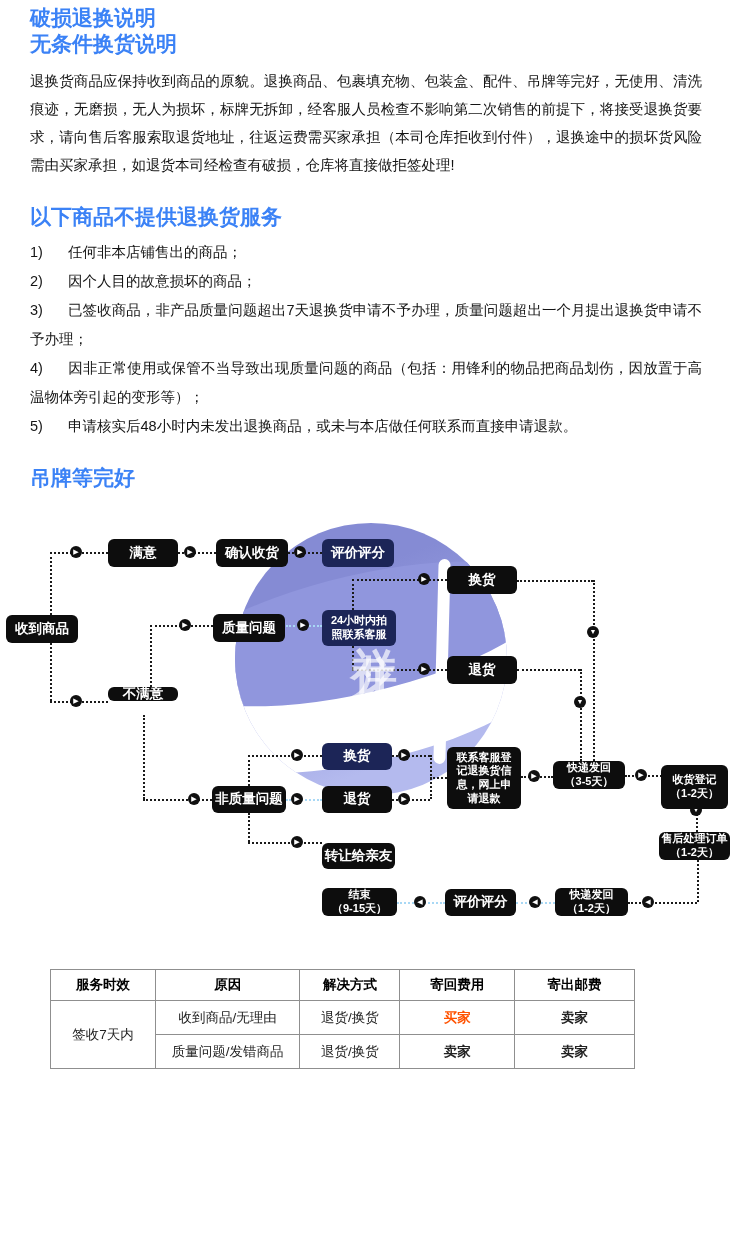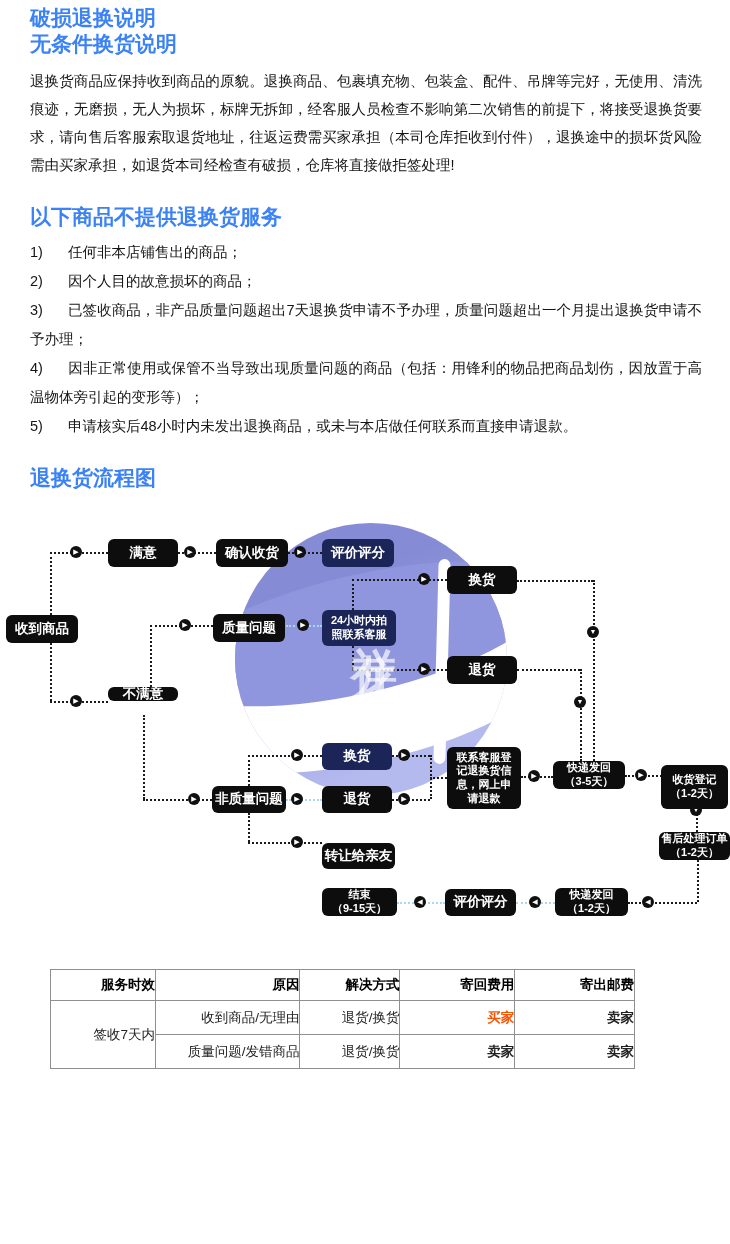--- a/index.html
+++ b/index.html
@@ -27,21 +27,21 @@
   .dl.h{border-top:2px dotted #1a1a1a;height:0;}
   .dl.v{border-left:2px dotted #1a1a1a;width:0;}
   .dl.blue{border-color:#a8d8f5;}
   .arr{position:absolute;z-index:2;width:12px;height:12px;border-radius:50%;background:#101010;}
   .arr::before{position:absolute;width:12px;text-align:center;color:#fff;font-size:7px;line-height:12px;left:0;top:0;}
   .arr.r::before{content:"▶";}
   .arr.l::before{content:"◀";}
   .arr.d::before{content:"▼";}
   
   .svc-table{margin:22px 0 0 50px;border-collapse:collapse;width:585px;font-size:13.5px;color:#222;text-align:center;}
-  .svc-table th,.svc-table td{border:1px solid #8f8f8f;padding:0;text-align:right;}
+  .svc-table th,.svc-table td{border:1px solid #8f8f8f;padding:0;}
   .svc-table th{height:30px;font-weight:bold;color:#000;}
   .svc-table td{height:33px;}
   .svc-table .c1{width:105px;}
   .svc-table .c2{width:145px;}
   .svc-table .c3{width:100px;}
   .svc-table .c4{width:115px;}
   .svc-table .c5{width:120px;}
   .fee-buyer{color:#ff5200;font-weight:bold;}
   .fee-norm{font-weight:bold;}
 </style>
@@ -56,21 +56,21 @@
 
   <div class="sec-title" style="margin-top:25px">以下商品不提供退换货服务</div>
   <div class="rlist">
     <div class="row"><span class="num">1)</span><span>任何非本店铺售出的商品；</span></div>
     <div class="row"><span class="num">2)</span><span>因个人目的故意损坏的商品；</span></div>
     <div class="row"><span class="num">3)</span><span>已签收商品，非产品质量问题超出7天退换货申请不予办理，质量问题超出一个月提出退换货申请不予办理；</span></div>
     <div class="row"><span class="num">4)</span><span>因非正常使用或保管不当导致出现质量问题的商品（包括：用锋利的物品把商品划伤，因放置于高温物体旁引起的变形等）；</span></div>
     <div class="row"><span class="num">5)</span><span>申请核实后48小时内未发出退换商品，或未与本店做任何联系而直接申请退款。</span></div>
   </div>
 
-  <div class="sec-title" style="margin-top:24px">退换货流程图</div>
+  <div class="sec-title" style="margin-top:24px">吊牌等完好</div>
 </div>
 
 <div class="flow">
   <div class="wm">
     <div class="swoosh"></div>
     <div class="carve"></div>
     <div class="jbar"></div>
   </div>
   <div class="wm-text">祥龙</div>
 

